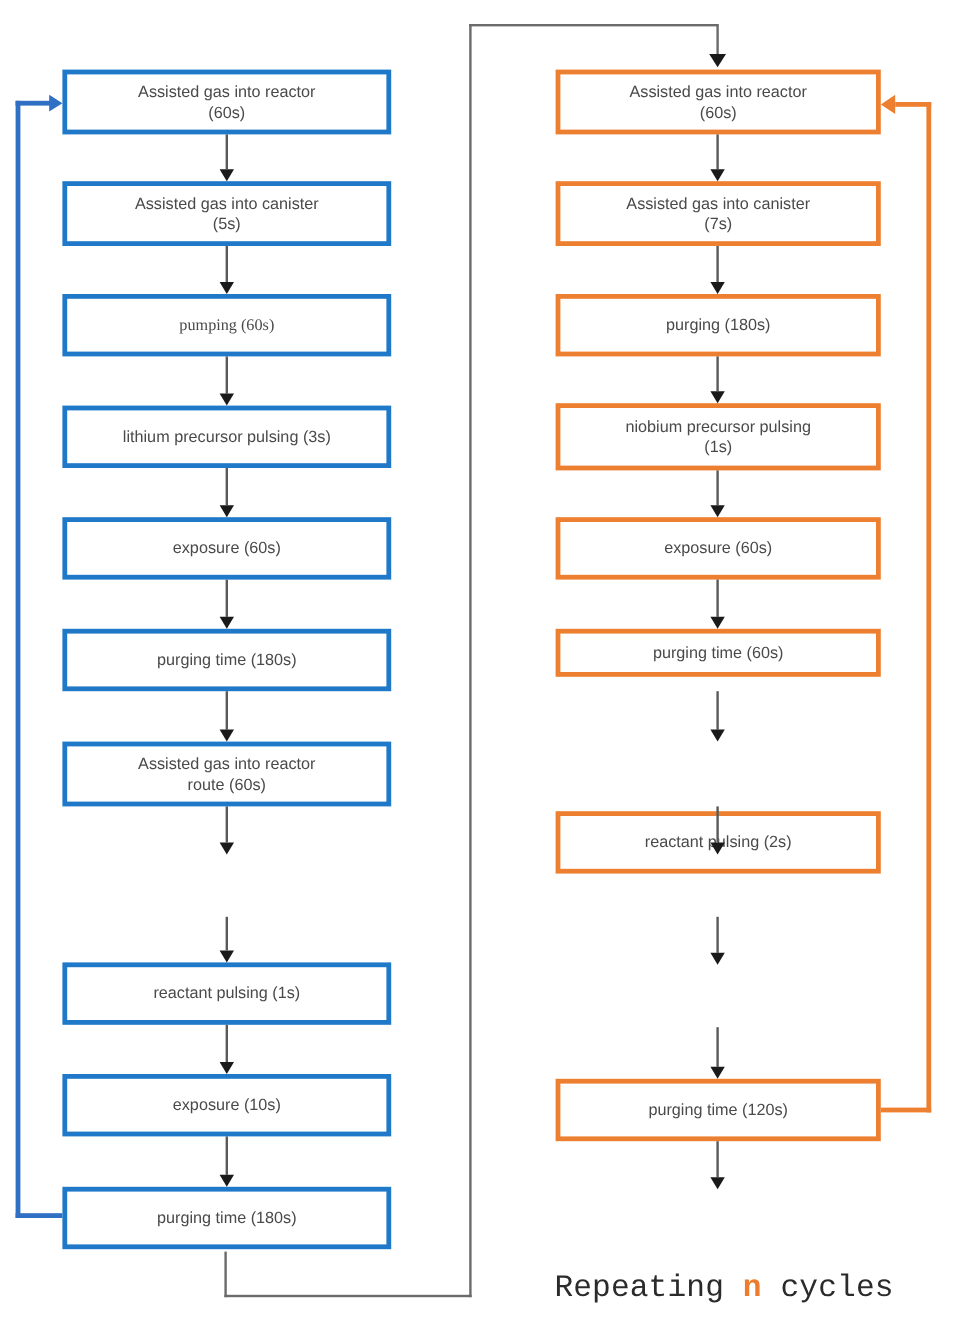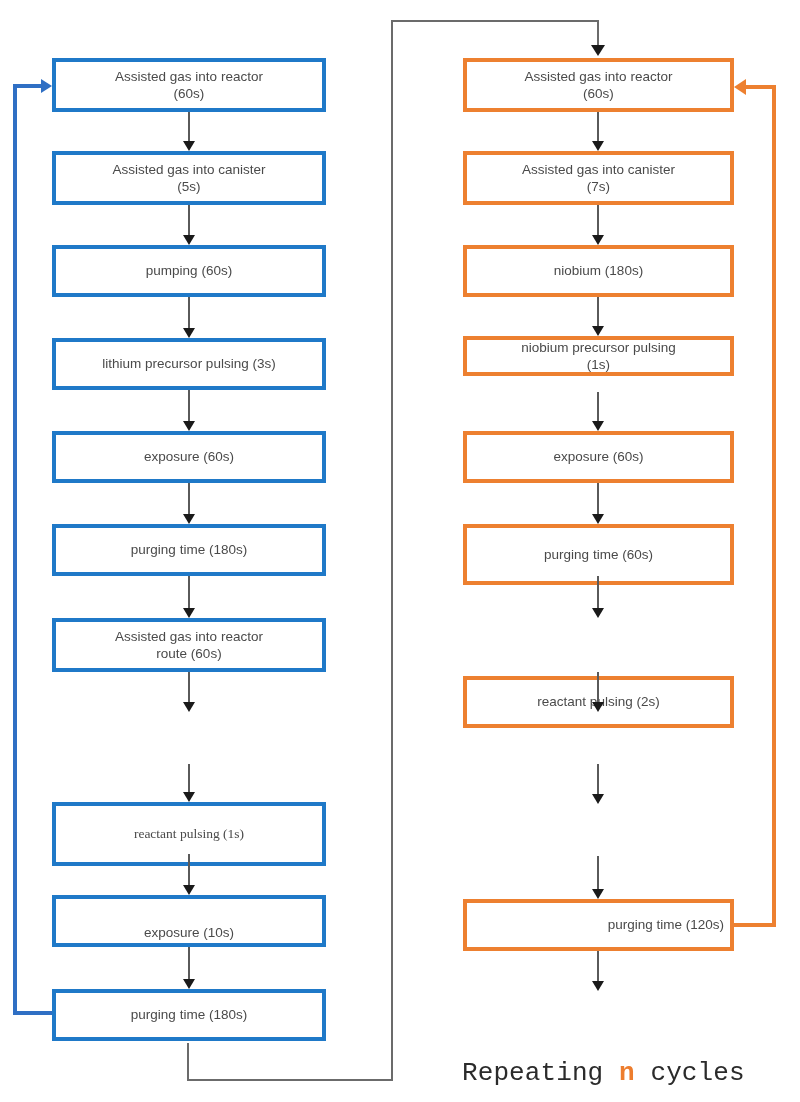--- a/index.html
+++ b/index.html
@@ -133,39 +133,39 @@
 
   <div class="seg orange" style="left:746px; top:85px; width:30px; height:4px;"></div>
   <div class="ahead left orange" style="left:734px; top:79px;"></div>
 
   <div class="pbox blue col-left" style="top:58px;  height:54px;">
     <span><span>Assisted gas into reactor</span><br><span>(60s)</span></span>
   </div>
   <div class="pbox blue col-left" style="top:151px; height:54px;">
     <span><span>Assisted gas into canister</span><br><span>(5s)</span></span>
   </div>
-  <div class="pbox blue col-left" style="top:245px; height:52px;">
+  <div class="pbox blue col-left" style="top:245px; height:52px;font-family:Liberation Serif, serif;">
     <span>pumping (60s)</span>
   </div>
   <div class="pbox blue col-left" style="top:338px; height:52px;">
     <span>lithium precursor pulsing (3s)</span>
   </div>
   <div class="pbox blue col-left" style="top:431px; height:52px;">
     <span>exposure (60s)</span>
   </div>
   <div class="pbox blue col-left" style="top:524px; height:52px;">
     <span>purging time (180s)</span>
   </div>
   <div class="pbox blue col-left" style="top:618px; height:54px;">
     <span><span>Assisted gas into reactor</span><br><span>route (60s)</span></span>
   </div>
-  <div class="pbox blue col-left" style="top:802px; height:64px;font-family:Liberation Serif, serif;">
+  <div class="pbox blue col-left" style="top:802px; height:52px;">
     <span>reactant pulsing (1s)</span>
   </div>
-  <div class="pbox blue col-left" style="top:895px; height:52px;align-items:flex-end;">
+  <div class="pbox blue col-left" style="top:895px; height:52px;">
     <span>exposure (10s)</span>
   </div>
   <div class="pbox blue col-left" style="top:989px; height:52px;">
     <span>purging time (180s)</span>
   </div>
 
   <div class="vconn" style="left:189px; top:112px; height:39px;">
     <div class="stem" style="height:29px;"></div>
     <div class="head"></div>
   </div>
@@ -206,35 +206,35 @@
     <div class="head"></div>
   </div>
 
   <div class="pbox orange col-right" style="top:58px;  height:54px;">
     <span><span>Assisted gas into reactor</span><br><span>(60s)</span></span>
   </div>
   <div class="pbox orange col-right" style="top:151px; height:54px;">
     <span><span>Assisted gas into canister</span><br><span>(7s)</span></span>
   </div>
   <div class="pbox orange col-right" style="top:245px; height:52px;">
-    <span>niobium (180s)</span>
-  </div>
-  <div class="pbox orange col-right" style="top:336px; height:40px;">
+    <span>purging (180s)</span>
+  </div>
+  <div class="pbox orange col-right" style="top:336px; height:56px;">
     <span><span>niobium precursor pulsing</span><br><span>(1s)</span></span>
   </div>
   <div class="pbox orange col-right" style="top:431px; height:52px;">
     <span>exposure (60s)</span>
   </div>
-  <div class="pbox orange col-right" style="top:524px; height:61px;">
+  <div class="pbox orange col-right" style="top:524px; height:40px;">
     <span>purging time (60s)</span>
   </div>
   <div class="pbox orange col-right" style="top:676px; height:52px;">
     <span>reactant pulsing (2s)</span>
   </div>
-  <div class="pbox orange col-right" style="top:899px; height:52px;justify-content:flex-end;">
+  <div class="pbox orange col-right" style="top:899px; height:52px;">
     <span>purging time (120s)</span>
   </div>
 
   <div class="vconn" style="left:598px; top:112px; height:39px;">
     <div class="stem" style="height:29px;"></div>
     <div class="head"></div>
   </div>
   <div class="vconn" style="left:598px; top:205px; height:40px;">
     <div class="stem" style="height:30px;"></div>
     <div class="head"></div>

